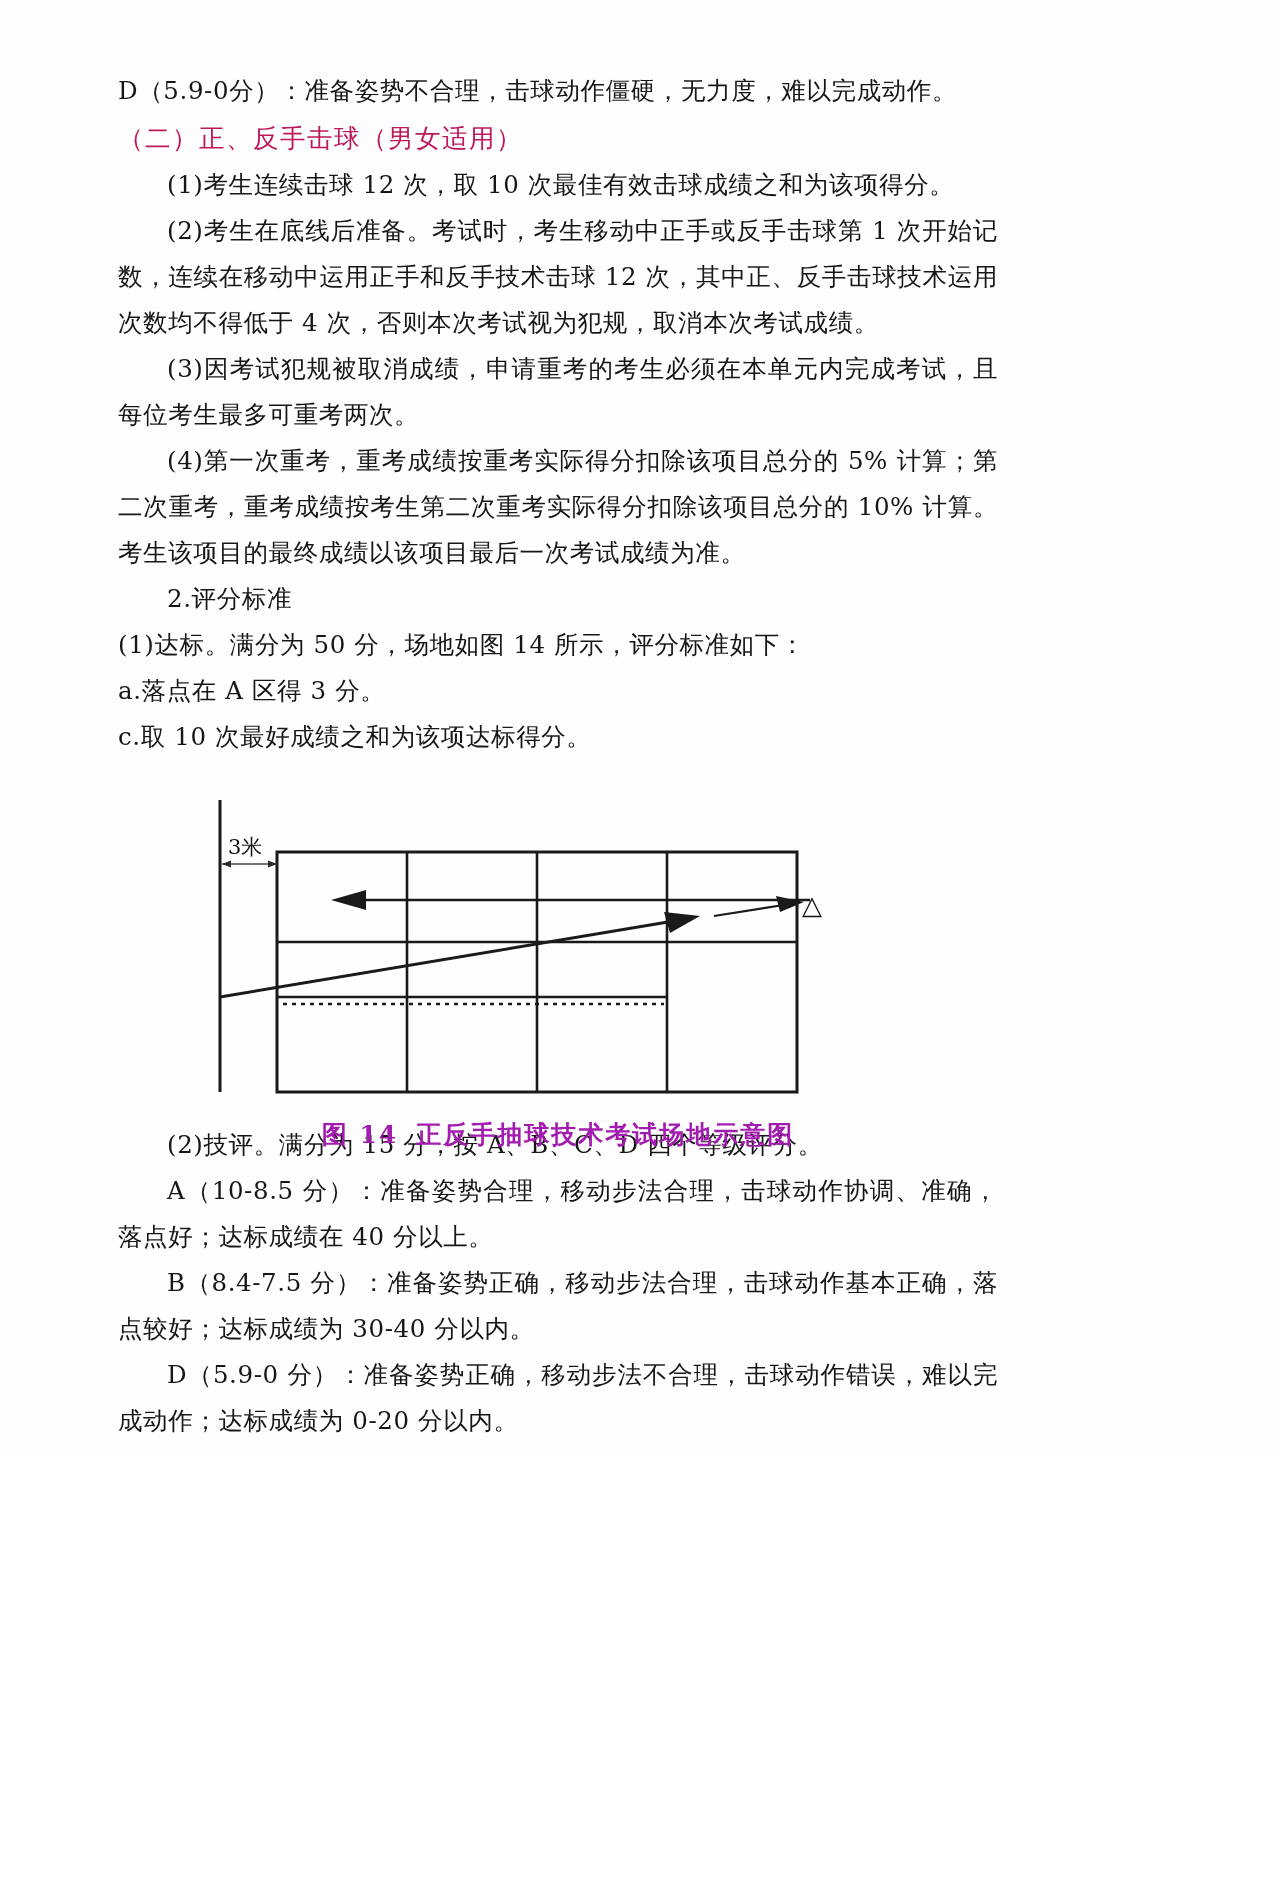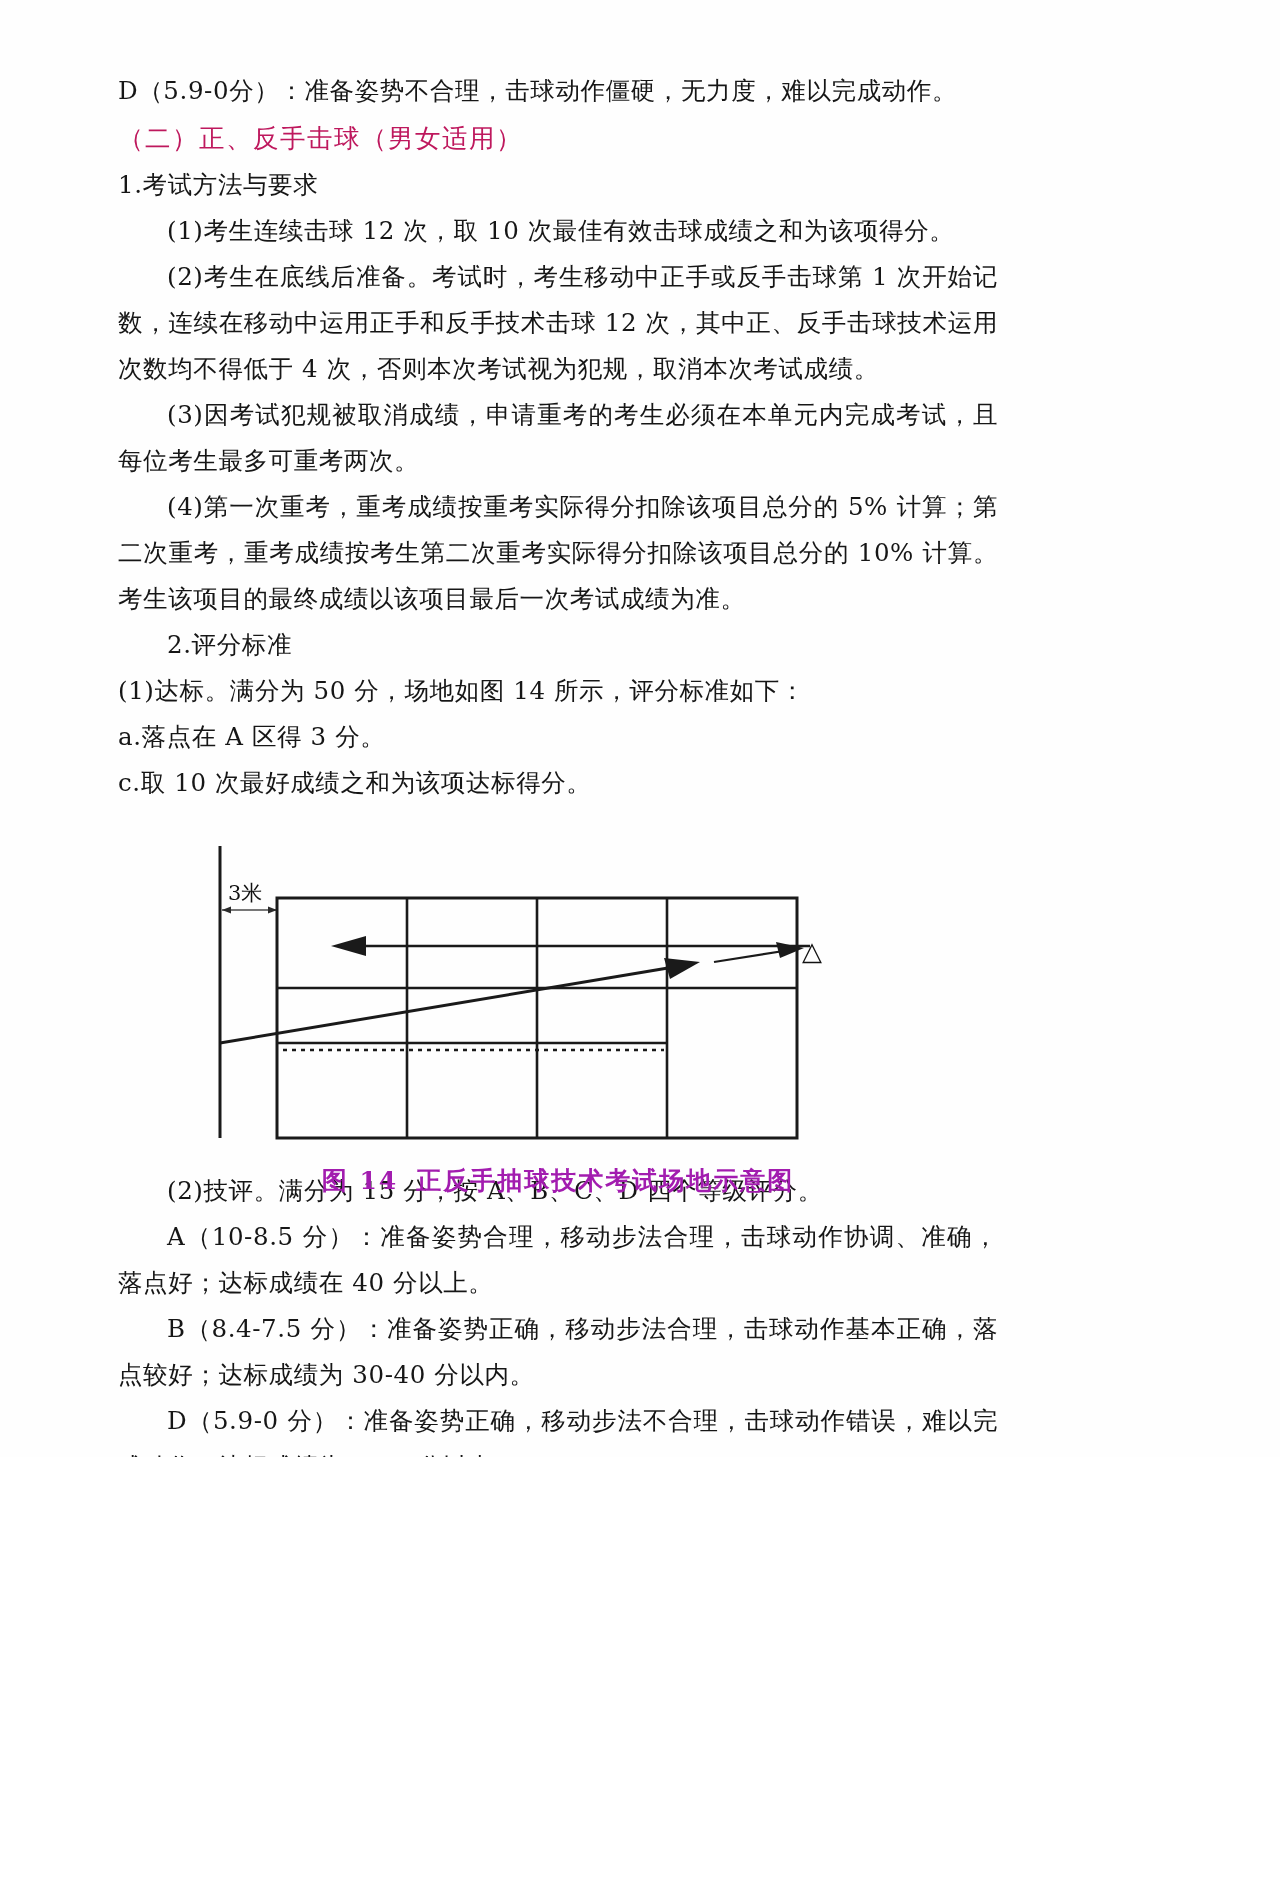--- a/index.html
+++ b/index.html
@@ -107,21 +107,20 @@
 <body>
 
 <div class="page">
 
   <div class="content">
 
     <p class="para hang">D（5.9-0分）：准备姿势不合理，击球动作僵硬，无力度，难以完成动作。</p>
 
     <p class="para heading">（二）正、反手击球（男女适用）</p>
 
-    <p class="para hang">1.考试方法与要求</p>
 
     <p class="para indent">(1)考生连续击球 12 次，取 10 次最佳有效击球成绩之和为该项得分。</p>
 
     <p class="para indent">(2)考生在底线后准备。考试时，考生移动中正手或反手击球第 1 次开始记数，连续在移动中运用正手和反手技术击球 12 次，其中正、反手击球技术运用次数均不得低于 4 次，否则本次考试视为犯规，取消本次考试成绩。</p>
 
     <p class="para indent">(3)因考试犯规被取消成绩，申请重考的考生必须在本单元内完成考试，且每位考生最多可重考两次。</p>
 
     <p class="para indent">(4)第一次重考，重考成绩按重考实际得分扣除该项目总分的 5% 计算；第二次重考，重考成绩按考生第二次重考实际得分扣除该项目总分的 10% 计算。考生该项目的最终成绩以该项目最后一次考试成绩为准。</p>
 
     <p class="para indent">2.评分标准</p>

